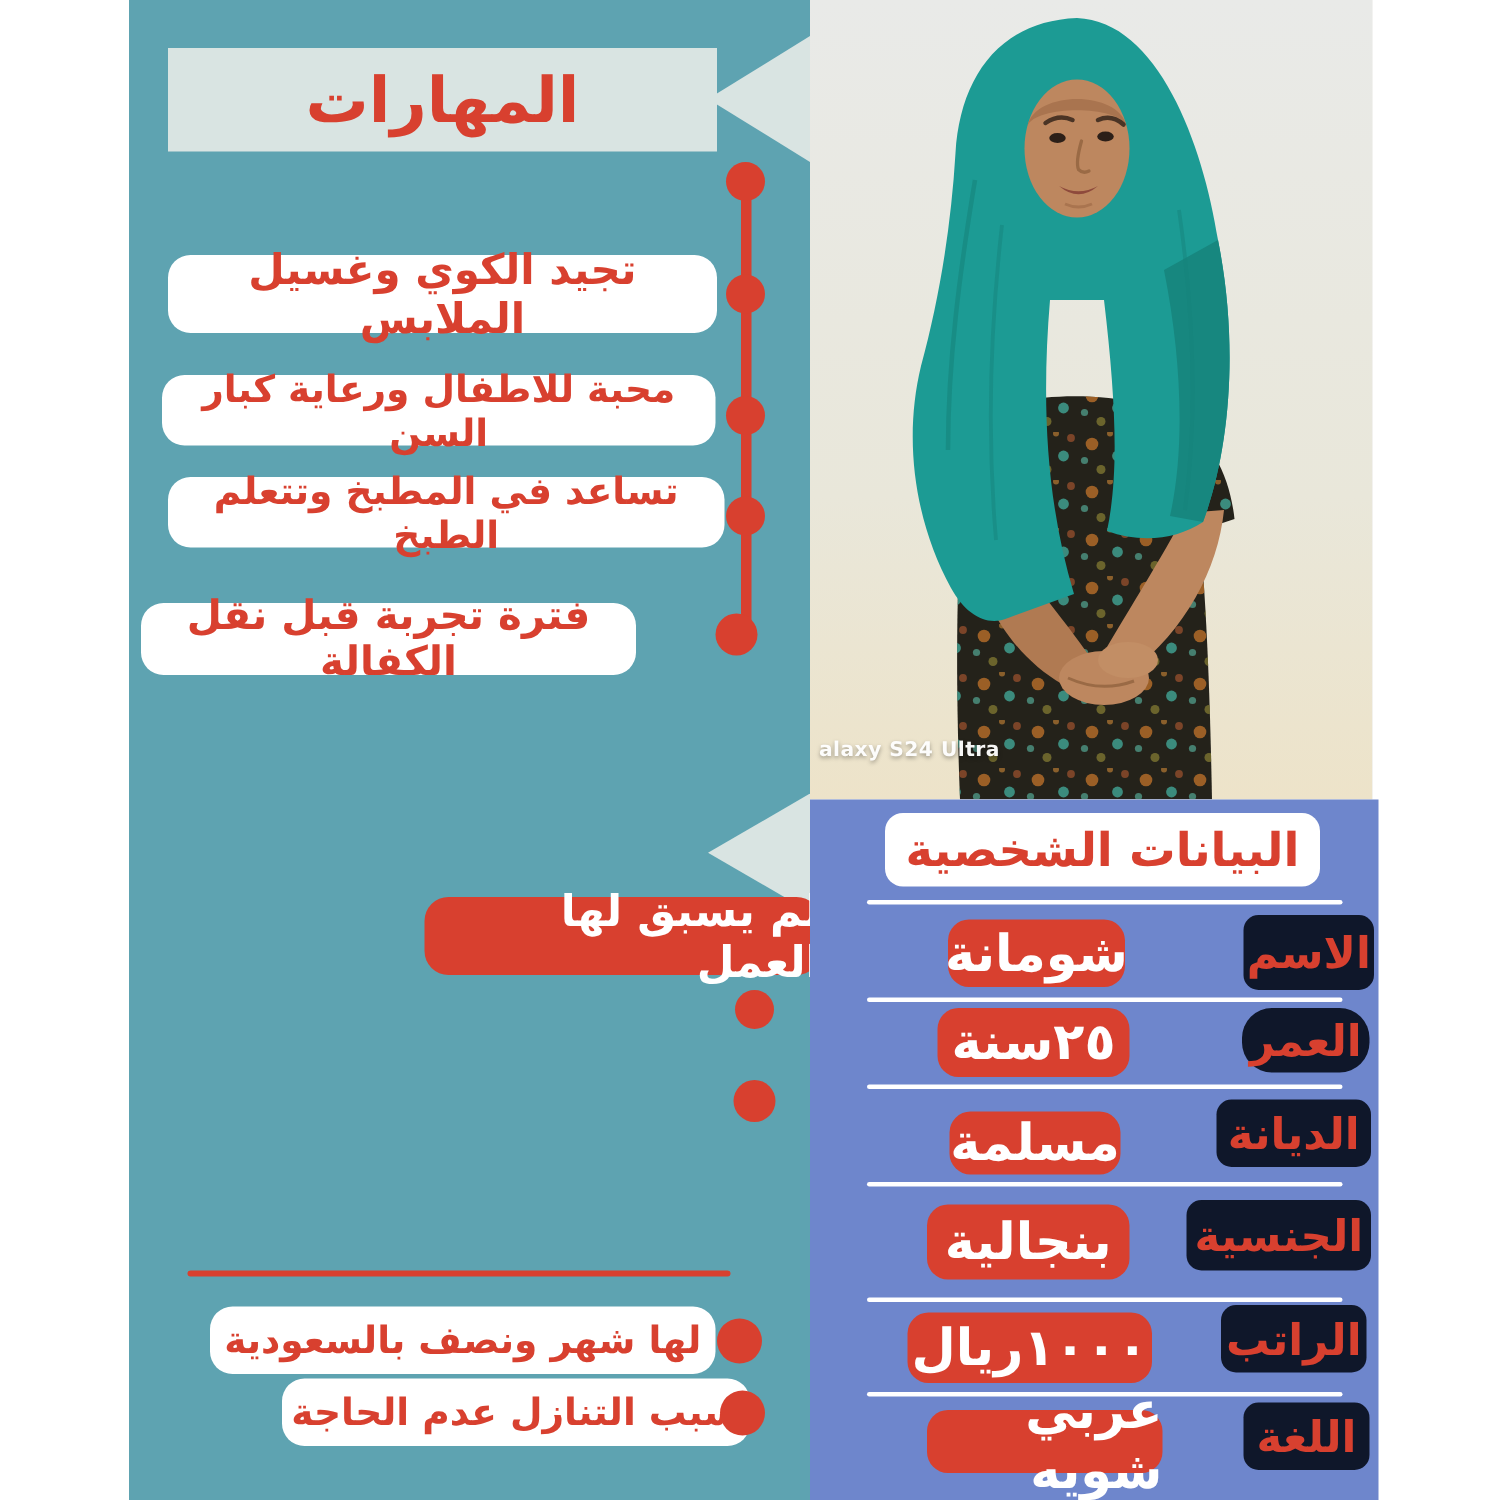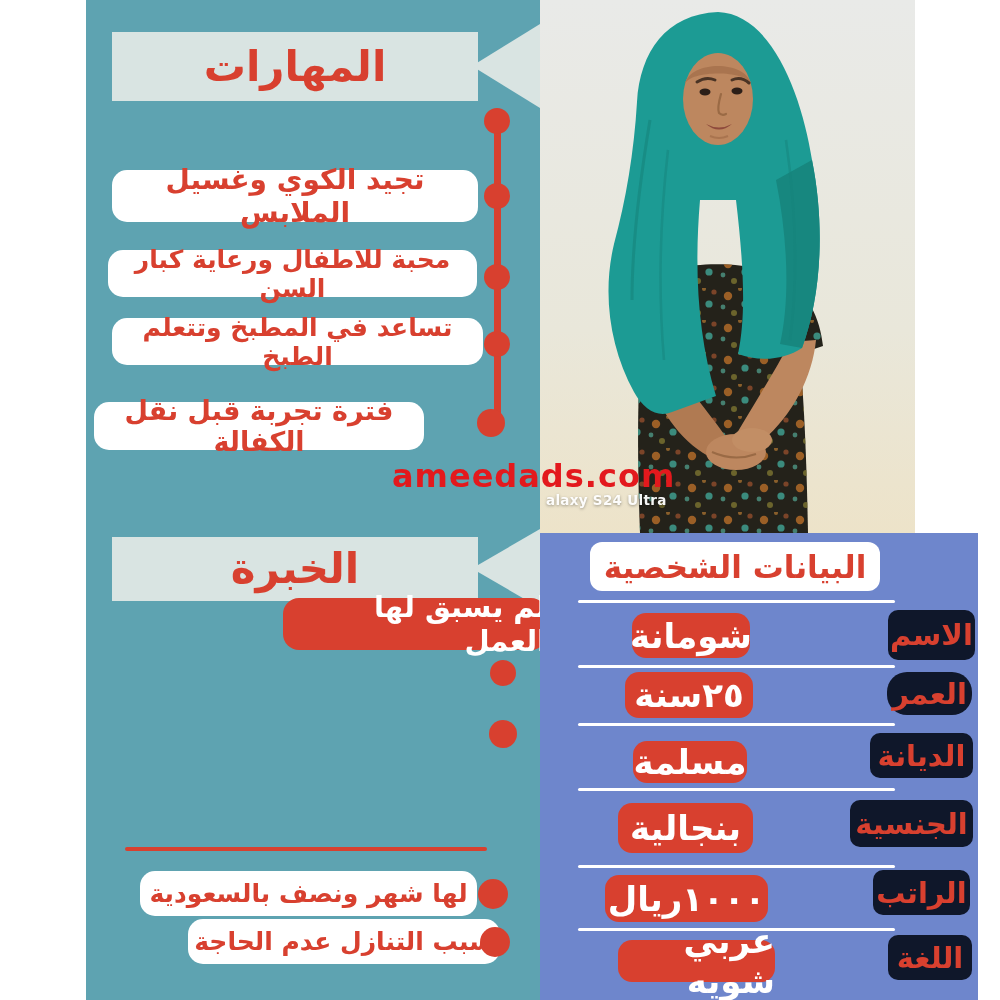--- a/index.html
+++ b/index.html
@@ -52,21 +52,21 @@
 
   
   .photo{position:absolute;left:540px;top:0;width:375px;height:533px;overflow:hidden;background:#e9eae6;}
   .cam-mark{position:absolute;left:6px;top:492px;color:rgba(255,255,255,.96);font-size:13.5px;
     font-weight:600;letter-spacing:.3px;text-shadow:0 1px 3px rgba(0,0,0,.35);}
 
   
   .site-mark{position:absolute;left:392px;top:457px;color:#e3191d;font-size:32px;font-weight:bold;letter-spacing:1px;}
 
   
-  .blue-panel{position:absolute;left:540px;top:533px;width:438px;height:467px;background:#6e86cc;}
+  .blue-panel{position:absolute;left:540px;top:533px;width:369px;height:467px;background:#6e86cc;padding-left:10px;}
   .pd-title{position:absolute;left:50px;top:9px;width:290px;height:49px;background:#ffffff;border-radius:12px;
     display:flex;align-items:center;justify-content:center;color:#d8402f;font-weight:bold;font-size:31px;}
   .pd-sep{position:absolute;left:38px;width:317px;height:3px;background:#ffffff;border-radius:2px;}
   .sep1{top:67px;}.sep2{top:132px;}.sep3{top:190px;}.sep4{top:255px;}.sep5{top:332px;}.sep6{top:395px;}
 
   .pd-label{position:absolute;background:#0f172a;border-radius:10px;color:#d8402f;font-weight:bold;font-size:29px;
     display:flex;align-items:center;justify-content:center;}
   .pd-value{position:absolute;background:#d8402f;border-radius:14px;color:#ffffff;font-weight:bold;font-size:34px;
     display:flex;align-items:center;justify-content:center;}
   .r1 .pd-label{right:3px;top:77px;width:87px;height:50px;}
@@ -99,23 +99,20 @@
     <div class="skill s5" dir="rtl">فترة تجربة قبل نقل الكفالة</div>
     <div class="skill s4" dir="rtl">تساعد في المطبخ وتتعلم الطبخ</div>
 
     <div class="tl-line"></div>
     <div class="dot d1"></div>
     <div class="dot d2"></div>
     <div class="dot d3"></div>
     <div class="dot d4"></div>
     <div class="dot d5"></div>
 
-    <div class="banner-band band-exp">
-      <span dir="rtl">الخبرة</span>
-    </div>
     <div class="banner-arrow arrow-exp"></div>
 
     <div class="exp-note" dir="rtl">لم يسبق لها العمل</div>
     <div class="dot e1"></div>
     <div class="dot e2"></div>
 
     <div class="red-hr"></div>
 
     <div class="det det1" dir="rtl">لها شهر ونصف بالسعودية</div>
     <div class="dot dd1"></div>
@@ -166,21 +163,20 @@
       <path d="M192 80 q9 -4 17 3" stroke="#4a3425" stroke-width="3" fill="none" stroke-linecap="round"></path>
       <ellipse cx="165" cy="92" rx="5.5" ry="3.4" fill="#2c1f18"></ellipse>
       <ellipse cx="197" cy="91" rx="5.5" ry="3.4" fill="#2c1f18"></ellipse>
       <path d="M181 94 q-4 14 -2 19 q3 3 7 1" stroke="#9a6a45" stroke-width="2.2" fill="none" stroke-linecap="round"></path>
       <path d="M166 124 q13 7 26 0 q-13 11 -26 0 Z" fill="#8e4a3c"></path>
       <path d="M170 136 q9 4 18 0" stroke="#a9744f" stroke-width="2" fill="none"></path>
     </svg>
     <div class="cam-mark">alaxy S24 Ultra</div>
   </div>
 
-  <div class="site-mark">ameedads.com</div>
 
   <div class="blue-panel">
     <div class="pd-title" dir="rtl">البيانات الشخصية</div>
 
     <div class="pd-sep sep1"></div>
     <div class="pd-row r1">
       <span class="pd-label" dir="rtl">الاسم</span>
       <span class="pd-value" dir="rtl">شومانة</span>
     </div>
 

